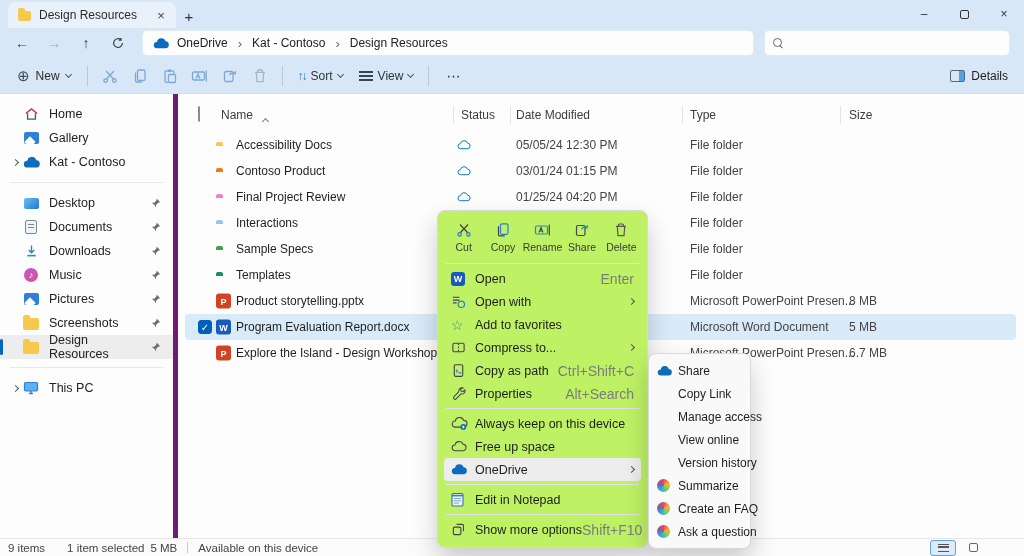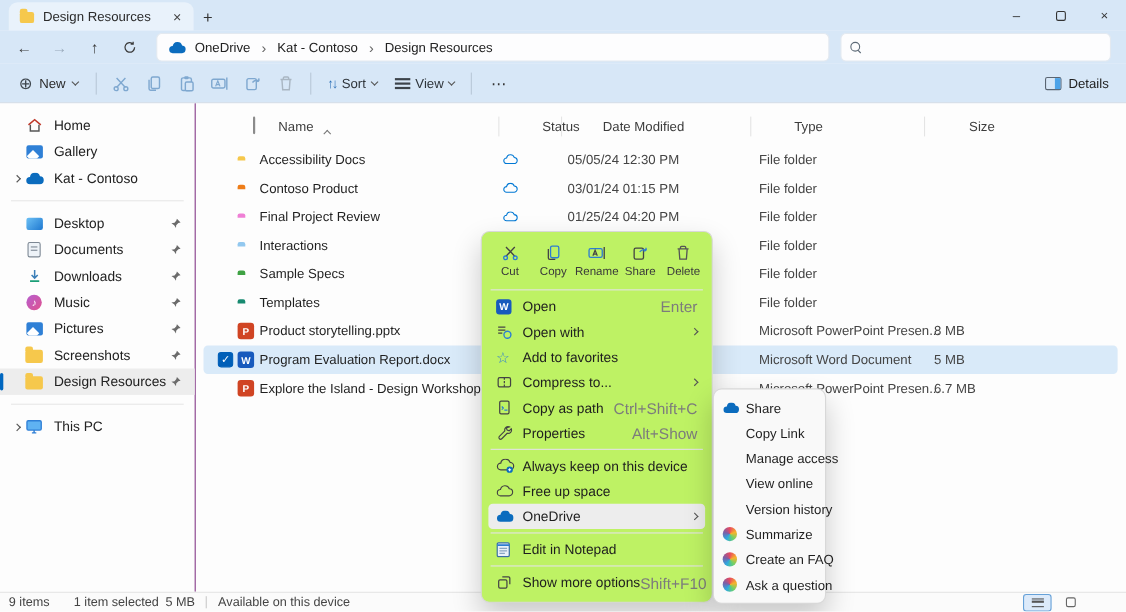--- a/index.html
+++ b/index.html
@@ -38,21 +38,21 @@
   .viewlines::after { content:""; position:absolute; left:0; top:2px; width:14px; height:2px; background:#3c434a; }
   .tb-more { font-size:14px; color:#333; padding:0 10px; }
   .tb-details { margin-left:auto; display:flex; align-items:center; gap:6px; padding:4px 8px; border-radius:4px; color:#222; }
   .details-ic { width:15px; height:12px; border:1.2px solid #5a6572; border-radius:2px; position:relative; }
   .details-ic::after { content:""; position:absolute; right:0; top:0; width:5px; height:100%; background:#4da3e8; }
   .chev { display:inline-block; width:5px; height:5px; border-right:1.2px solid #555; border-bottom:1.2px solid #555; }
   .chev.down { transform:rotate(45deg); margin-top:-3px; }
   .chev.right { transform:rotate(-45deg); }
 
   
-  .sidebar { position:absolute; left:0; top:94px; width:178px; bottom:18px; background:#fdfdfd; border-right:1px solid #701a75; padding-top:8px; }
+  .sidebar { position:absolute; left:0; top:94px; width:178px; bottom:18px; background:#fdfdfd; border-right:5px solid #701a75; padding-top:8px; }
   .side-item { position:relative; height:24px; display:flex; align-items:center; padding-left:8px; margin:0 0 0 0; font-size:12.5px; color:#222; }
   .side-chev-slot { width:14px; display:flex; align-items:center; justify-content:center; }
   .side-ic { width:18px; height:16px; display:flex; align-items:center; justify-content:center; margin-right:9px; }
   .side-pin { margin-left:auto; margin-right:12px; }
   .side-div { height:1px; background:#e8e8e8; margin:8px 10px; }
   .side-item.sel { background:#ededed; }
   .side-item.sel::before { content:""; position:absolute; left:0; top:4px; width:3px; height:16px; background:#0067c0; border-radius:2px; }
 
   
   .folder { width:16px; height:12px; border-radius:2px; position:relative; margin-top:2px; }
@@ -68,21 +68,21 @@
   .music-ic { width:14px; height:14px; border-radius:50%; background:linear-gradient(135deg,#b65fd0,#e0518e); color:#fff; font-size:9px; display:flex; align-items:center; justify-content:center; }
   .video-ic { width:15px; height:12px; border-radius:2px; background:#8446c8; color:#fff; font-size:7px; display:flex; align-items:center; justify-content:center; }
   .docu-ic { width:12px; height:14px; border:1.2px solid #7d8894; border-radius:2px; background:#eef3f8; position:relative; }
   .docu-ic::after { content:""; position:absolute; left:2px; top:3px; width:6px; height:1.2px; background:#7d8894; box-shadow:0 3px 0 #7d8894; }
   .copilot { width:13px; height:13px; border-radius:50%; background:conic-gradient(#e9495f,#f7b32b,#6bd26b,#2ea8e0,#7b5ea7,#e9495f); }
   svg.ic { display:block; }
 
   
   .content { position:absolute; left:178px; top:94px; right:0; bottom:18px; background:#fdfdfd; }
   .list-header { position:absolute; left:7px; right:8px; top:10px; height:24px; color:#333; }
-  .hdr-cell { position:absolute; top:4px; font-size:12px; color:#3c3c3c;margin-left:32px; }
+  .hdr-cell { position:absolute; top:4px; font-size:12px; color:#3c3c3c; }
   .hdr-sep { position:absolute; top:2px; width:1px; height:18px; background:#e4e4e4; }
   .checkbox { width:14px; height:14px; border:1.2px solid #8b8b8b; border-radius:3px; background:#fff; }
   .checkbox.checked { background:#005fb8; border-color:#005fb8; color:#fff; font-size:10px; display:flex; align-items:center; justify-content:center; }
   .row { position:absolute; left:7px; right:8px; height:26px; }
   .row.sel { background:#d9eaf9; border-radius:4px; }
   .rcell { position:absolute; top:50%; transform:translateY(-50%); white-space:nowrap; }
   .c-check { left:13px; } .c-icon { left:31px; } .c-name { left:51px; color:#1f1f1f; }
   .c-status { left:272px; } .c-date { left:331px; color:#444; } .c-type { left:505px; color:#444; } .c-size { left:664px; color:#444; }
 
   
@@ -536,21 +536,21 @@
     <span class="mi-label">Copy as path</span>
     <span class="mi-right">Ctrl+Shift+C</span>
   </div>
   <div class="mi">
     <span class="mi-ic">
         <svg class="ic" width="15" height="15" viewBox="0 0 16 16">
           <path d="M12.8 2.2 a3.2 3.2 0 0 0-4.3 3.9 L3.2 11.4 a1.6 1.6 0 0 0 2.3 2.3 L10.8 8.4 a3.2 3.2 0 0 0 3.9-4.3 l-2 2 l-2-.8 l-.8-2 z" stroke="#444" fill="none" stroke-width="1.1"></path>
         </svg>
       </span>
     <span class="mi-label">Properties</span>
-    <span class="mi-right">Alt+Show</span>
+    <span class="mi-right">Alt+Search</span>
   </div>
   <div class="menu-sep"></div>
   <div class="mi">
     <span class="mi-ic">
         <svg class="ic" width="17" height="14" viewBox="0 0 20 15">
           <path d="M5 11.2 a3.6 3.6 0 0 1 0-7.2 a5.2 5.2 0 0 1 10-.8 A3.4 3.4 0 0 1 14.6 11.2 Z" fill="none" stroke="#444" stroke-width="1.3"></path>
           <circle cx="14.5" cy="11" r="3.4" fill="#0b6cbe"></circle>
           <path d="M14.5 9.4 v3.2 M12.9 11 h3.2" stroke="#fff" stroke-width="1.1"></path>
         </svg>
       </span>

